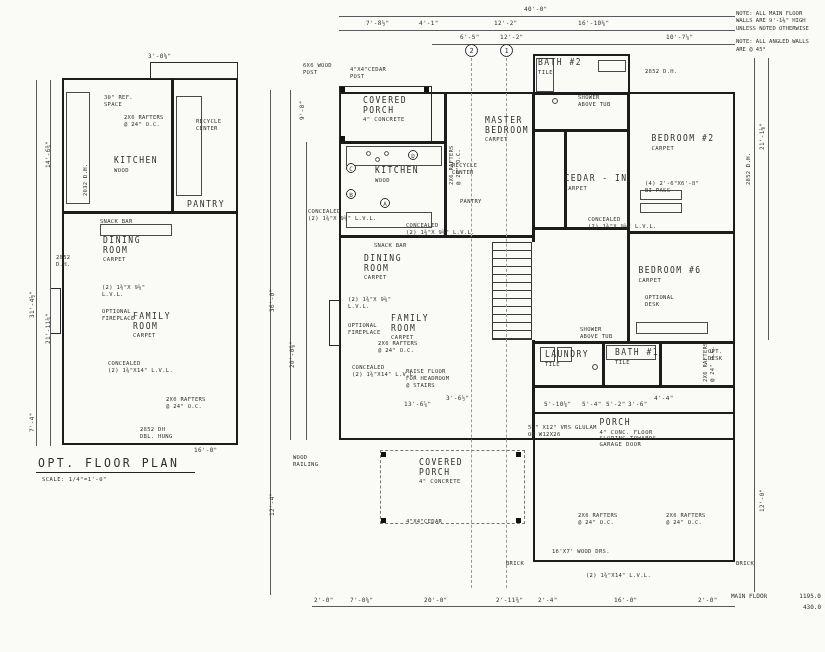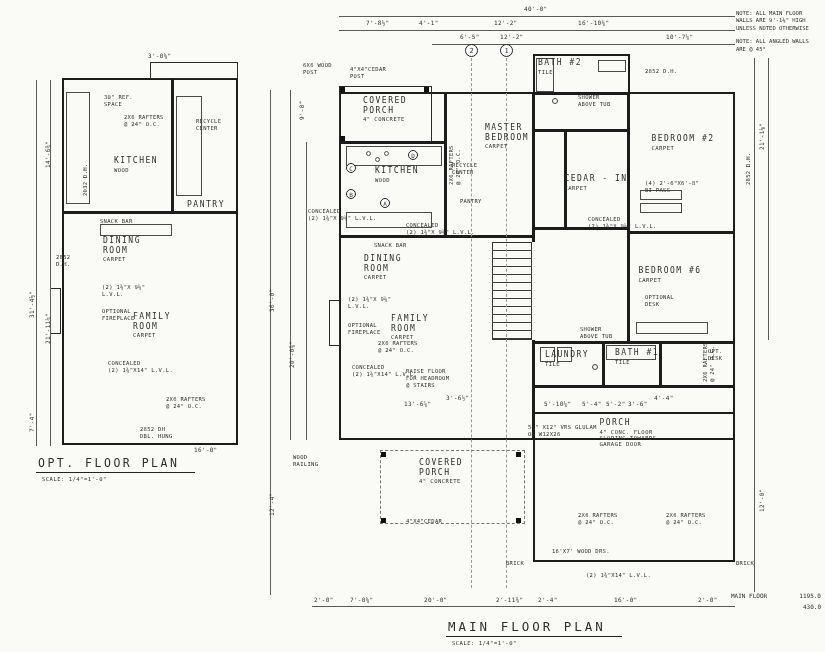--- a/index.html
+++ b/index.html
@@ -171,21 +171,21 @@
   <div class="layer">
       <div class="room" style="left: 385px; top: 96px;">
         <div class="rname">COVERED
 PORCH</div>
         <div class="rsub">4" CONCRETE</div>
       </div>
       <div class="room" style="left: 397px; top: 166px;">
         <div class="rname">KITCHEN</div>
         <div class="rsub">WOOD</div>
       </div>
-      <div class="room" style="left: 507px; top: 123px;">
+      <div class="room" style="left: 507px; top: 116px;">
         <div class="rname">MASTER
 BEDROOM</div>
         <div class="rsub">CARPET</div>
       </div>
       <div class="room" style="left: 560px; top: 58px;">
         <div class="rname">BATH #2</div>
         <div class="rsub">TILE</div>
       </div>
       <div class="room" style="left: 683px; top: 134px;">
         <div class="rname">BEDROOM #2</div>
@@ -323,24 +323,20 @@
       <div class="marker akey" style="left: 346px; top: 163px;">C</div>
       <div class="marker akey" style="left: 346px; top: 189px;">B</div>
       <div class="marker akey" style="left: 380px; top: 198px;">A</div>
       <div class="marker akey" style="left: 408px; top: 150px;">D</div>
     </div>
 
   <div class="plan-title opt-title" style="left:36px;top:452px">
     <span class="tname">OPT. FLOOR PLAN</span>
     <span class="tscale">SCALE: 1/4"=1'-0"</span>
   </div>
-  <div class="plan-title main-title" style="left:446px;top:616px">
-    <span class="tname">MAIN FLOOR PLAN</span>
-    <span class="tscale">SCALE: 1/4"=1'-0"</span>
-  </div>
 
   <div class="areas">
       <div class="arearow">
         <span>MAIN FLOOR</span>
         <span>1195.0</span>
       </div>
       <div class="arearow">
         <span></span>
         <span>430.0</span>
       </div>

